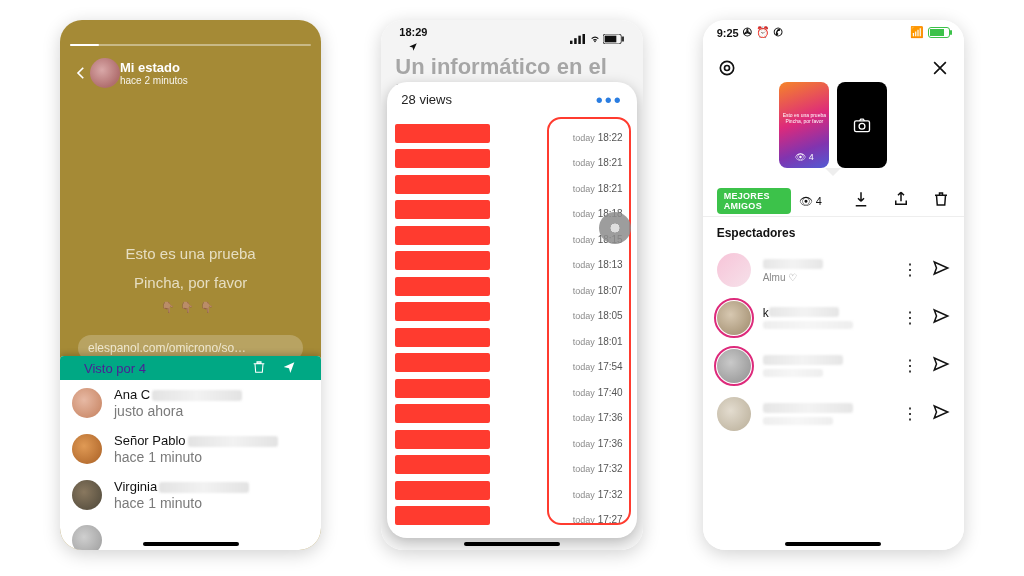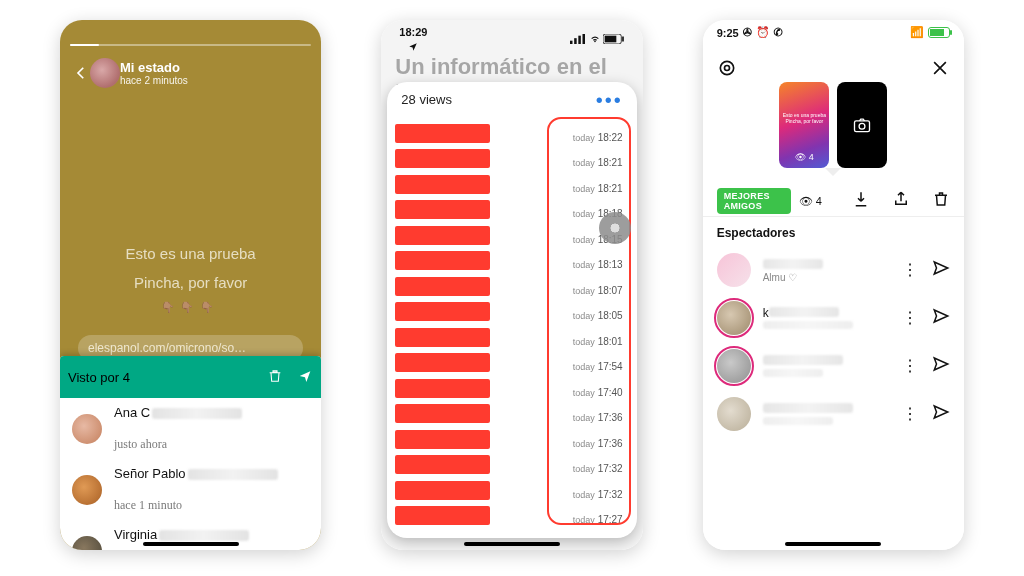--- a/index.html
+++ b/index.html
@@ -61,39 +61,39 @@
     font-size:12px; white-space:nowrap; overflow:hidden;
   }
   .p1-sheet {
     position:absolute; left:0; right:0; bottom:0; top:336px;
     background:#fff;
     border-top-left-radius: 4px; border-top-right-radius:4px;
     box-shadow: 0 -2px 6px rgba(0,0,0,.2);
     overflow:hidden;
   }
   .p1-sheet-hdr {
-    background:#00a884; color:#000000; height:42px;
-    display:flex; align-items:center; padding:0 8px;
+    background:#00a884; color:#4c1d95; height:24px;
+    display:flex; align-items:center; padding:0 24px;
     font-size:13px; font-weight:500;
   }
   .p1-sheet-hdr .spacer { flex:1; }
   .p1-sheet-hdr svg { width:16px; height:16px; fill:#fff; margin-left:14px; }
   .p1-list { }
   .p1-row { display:flex; align-items:center; padding:7px 12px; }
   .p1-row-av {
     width:30px; height:30px; border-radius:50%; flex-shrink:0; margin-right:12px;
   }
   .p1-row-txt { display:flex; flex-direction:column; }
   .p1-row-name { font-size:13px; color:#111; }
   .p1-row-name .blur {
     display:inline-block; width:90px; height:11px; margin-left:2px;
     background: linear-gradient(90deg,#e3e3e3,#f2f2f2,#e3e3e3);
     border-radius:3px; filter: blur(1px); vertical-align:middle;
   }
-  .p1-row-sub { font-size:12px; color:#7a7a7a; margin-top:17px;font-family:Liberation Serif, serif; }
+  .p1-row-sub { font-size:14px; color:#7a7a7a; margin-top:1px; }
   .p1-homebar {
     position:absolute; bottom:4px; left:50%; transform:translateX(-50%);
     width:96px; height:4px; border-radius:3px; background:#000;
   }
 
   
   .p2-shell { position:absolute; inset:0; background:#f4f4f4; }
   .p2-status {
     position:absolute; top:6px; left:0; right:0;
     display:flex; justify-content:space-between; align-items:center;
@@ -285,24 +285,20 @@
         </div>
         <div class="p1-row">
           <span class="p1-row-av" style="background:radial-gradient(circle at 40% 40%,#89785f,#4c4638)"></span>
           <span class="p1-row-txt">
             <span class="p1-row-name">Virginia<span class="blur"></span></span>
             <span class="p1-row-sub">hace 1 minuto</span>
           </span>
         </div>
         <div class="p1-row">
           <span class="p1-row-av" style="background:radial-gradient(circle at 40% 40%,#cfcfcf,#9a9a9a)"></span>
-          <span class="p1-row-txt">
-            <span class="p1-row-name">No<span class="blur"></span></span>
-            <span class="p1-row-sub">hace 2 minutos</span>
-          </span>
         </div>
       </div>
   </div>
   <div class="p1-homebar"></div>
 </div>
 
 <div class="phone">
   <div class="p2-shell">
     <div class="p2-status">
       <span style="display:flex;align-items:center;gap:4px;flex-direction:column;">

